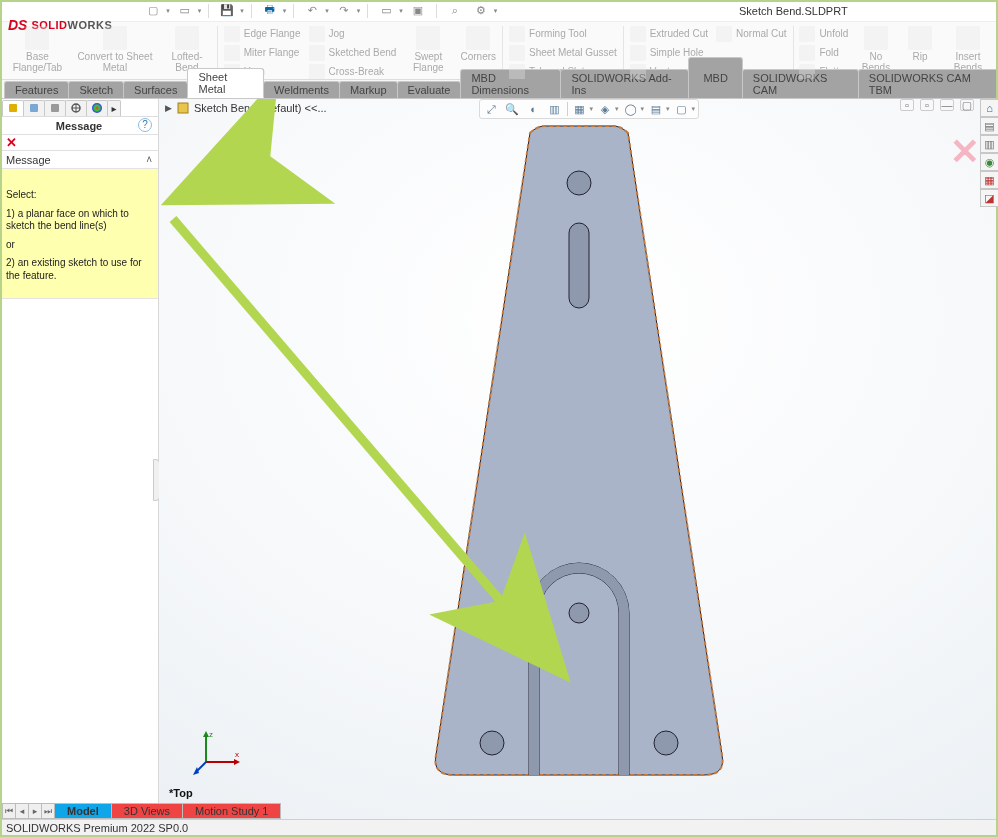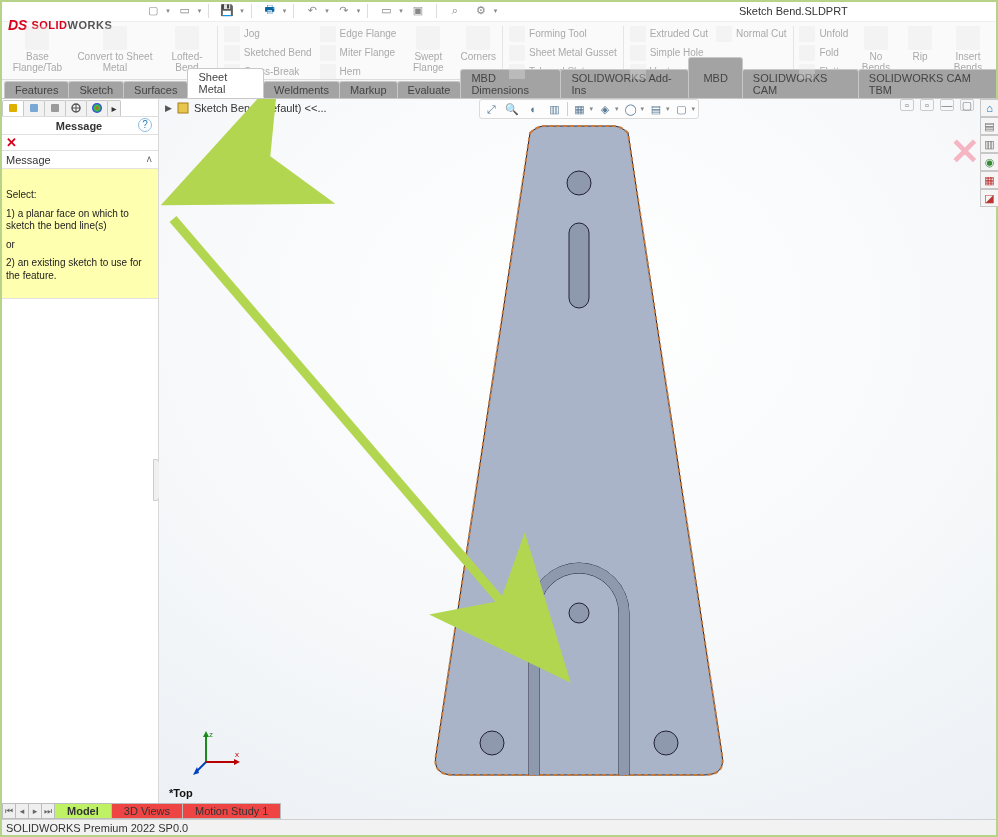--- a/index.html
+++ b/index.html
@@ -95,21 +95,21 @@
   
   svg.annot { position:absolute; inset:0; pointer-events:none; }
 
   
   .triad { position:absolute; left:32px; bottom:42px; width:60px; height:50px; }
   .viewlabel { position:absolute; left:10px; bottom:20px; font-size:11px; font-weight:bold; color:#111;}
   .bt-strip { position:absolute; left:0; bottom:0; height:18px; display:flex; align-items:flex-end;}
   .bt-nav { display:flex; }
   .bt-nav span { width:14px; height:16px; border:1px solid #bcbcbc; background:#efefef; display:flex; align-items:center; justify-content:center; font-size:9px; color:#666; margin-right:-1px;}
   .bt-tab { padding:1px 12px; font-size:11px; border:1px solid #bcbcbc; border-top-left-radius:0; border-top-right-radius:0; background:#ef4444; margin-right:-1px;}
-  .bt-tab.active { background:#bef264; font-weight:600;}
+  .bt-tab.active { background:#0ea5e9; font-weight:600;}
 
   
   .status { position:absolute; left:0; right:0; bottom:0; height:18px; background:#f2f2f2; border-top:1px solid #cfcfcf; font-size:11px; color:#333; padding:2px 6px; }
 
   .border-frame { position:absolute; inset:0; border:2px solid #b7d38a; pointer-events:none; }
 </style>
 </head>
 <body>
 
 <div class="topbar">
@@ -157,43 +157,43 @@
       <span>Convert to Sheet Metal</span>
     </div>
   <div class="rbtn wide">
       <div class="rico"></div>
       <span>Lofted-Bend</span>
     </div>
   <div class="rgroup-sep"></div>
   <div class="rstack">
     <div class="rrow">
         <div class="rico sm"></div>
+        <span>Edge Flange</span>
+      </div>
+    <div class="rrow">
+        <div class="rico sm"></div>
+        <span>Miter Flange</span>
+      </div>
+    <div class="rrow">
+        <div class="rico sm"></div>
+        <span>Hem</span>
+      </div>
+  </div>
+  <div class="rstack">
+    <div class="rrow">
+        <div class="rico sm"></div>
         <span>Jog</span>
       </div>
     <div class="rrow">
         <div class="rico sm"></div>
         <span>Sketched Bend</span>
       </div>
     <div class="rrow">
         <div class="rico sm"></div>
         <span>Cross-Break</span>
-      </div>
-  </div>
-  <div class="rstack">
-    <div class="rrow">
-        <div class="rico sm"></div>
-        <span>Edge Flange</span>
-      </div>
-    <div class="rrow">
-        <div class="rico sm"></div>
-        <span>Miter Flange</span>
-      </div>
-    <div class="rrow">
-        <div class="rico sm"></div>
-        <span>Hem</span>
       </div>
   </div>
   <div class="rbtn">
       <div class="rico"></div>
       <span>Swept Flange</span>
     </div>
   <div class="rbtn">
       <div class="rico"></div>
       <span>Corners</span>
     </div>

